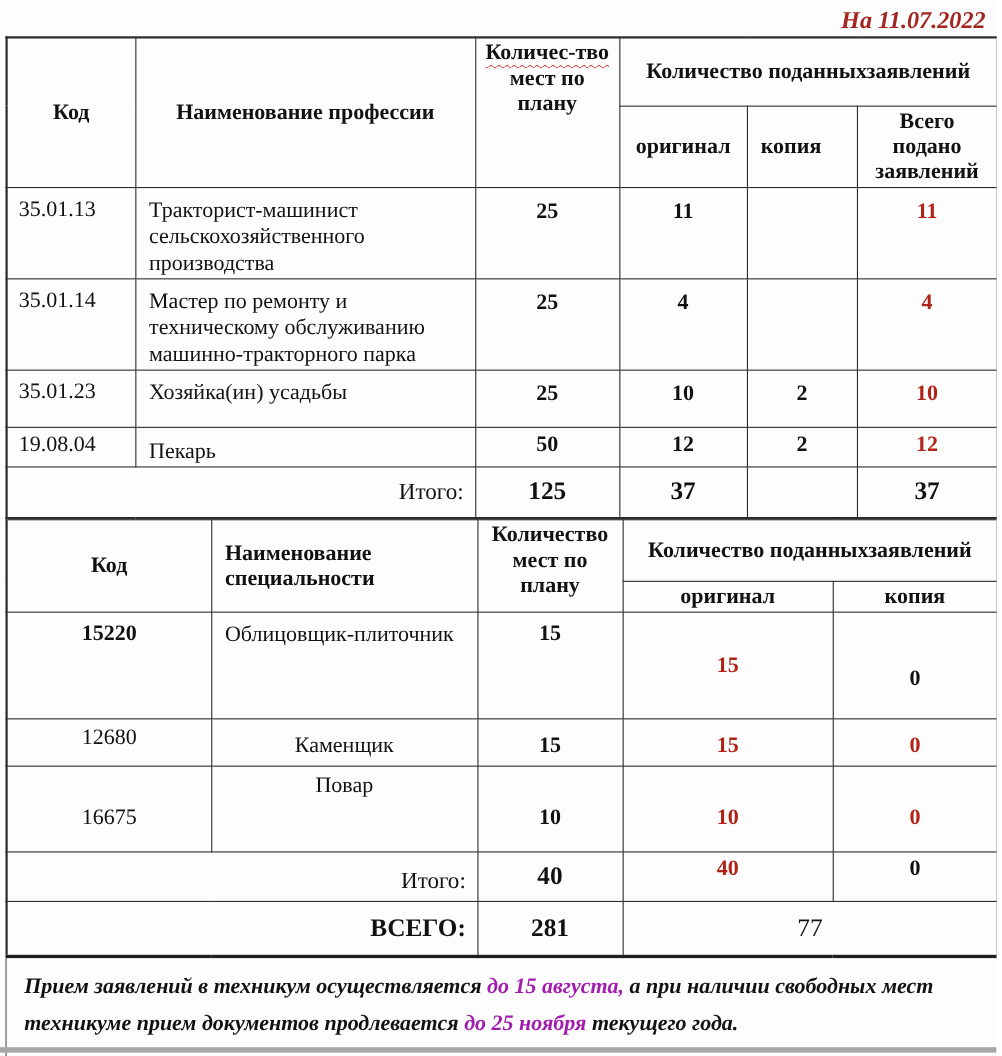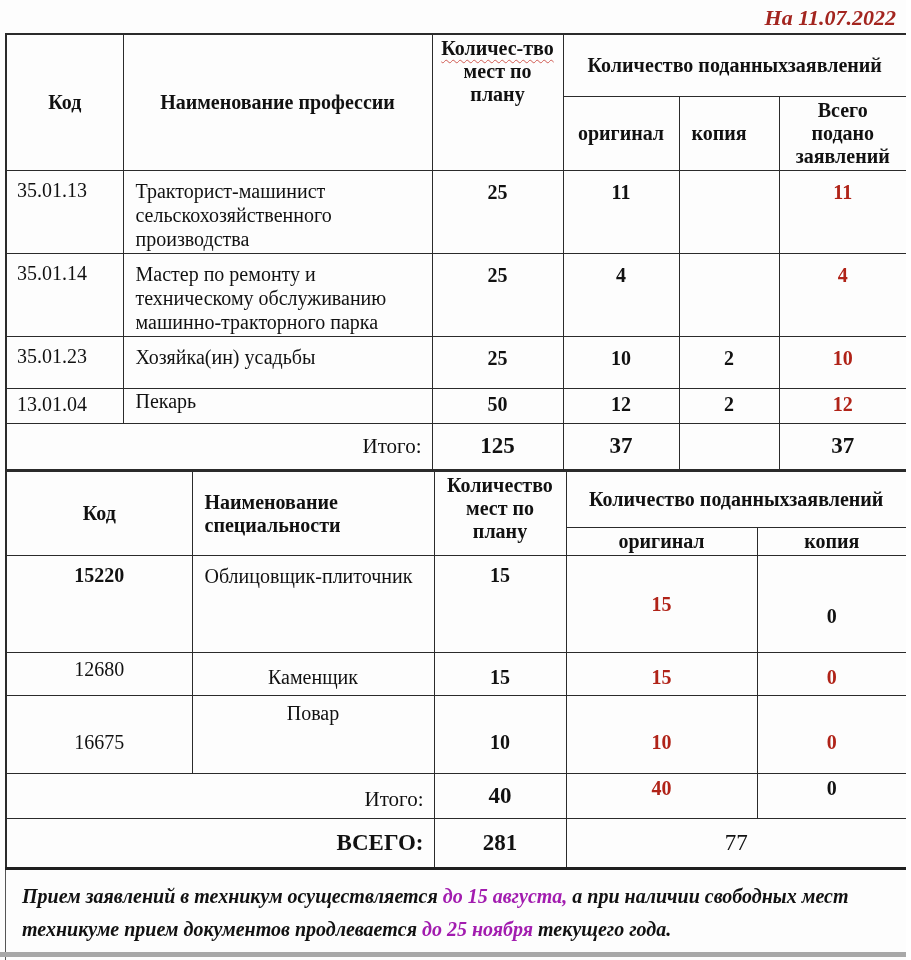--- a/index.html
+++ b/index.html
@@ -98,22 +98,22 @@
     </tr>
     <tr style="height:52px">
       <td class="code">35.01.23</td>
       <td class="name">Хозяйка(ин) усадьбы</td>
       <td class="num">25</td>
       <td class="num">10</td>
       <td class="num">2</td>
       <td class="num red">10</td>
     </tr>
     <tr style="height:35px">
-      <td class="code" style="padding-top:4px">13.01.04</td>
-      <td class="name" style="padding-top:0">Пекарь</td>
+      <td class="code" style="padding-top:4px">19.08.04</td>
+      <td class="name" style="padding-top:9px">Пекарь</td>
       <td class="num" style="padding-top:4px">50</td>
       <td class="num" style="padding-top:4px">12</td>
       <td class="num" style="padding-top:4px">2</td>
       <td class="num red" style="padding-top:4px">12</td>
     </tr>
     <tr style="height:47px">
       <td colspan="2" class="itogo-label">Итого:</td>
       <td class="big">125</td>
       <td class="big">37</td>
       <td class="num-mid"></td>

